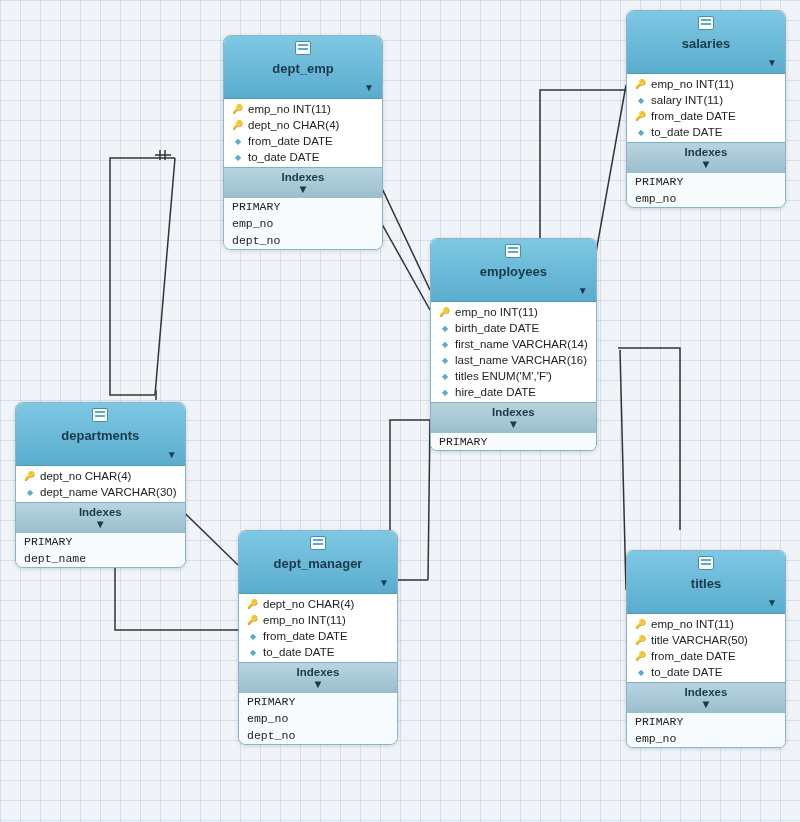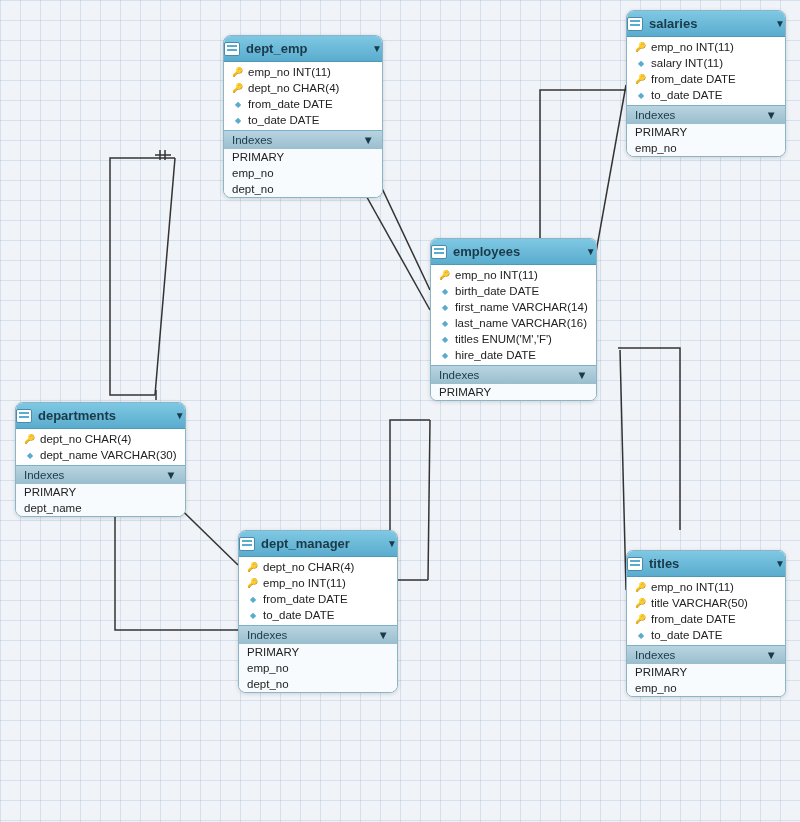--- a/index.html
+++ b/index.html
@@ -24,25 +24,26 @@
       overflow: hidden;
       min-width: 160px;
       box-shadow: 0 1px 4px rgba(0,0,0,0.15);
     }
 
     .table-header {
       background: linear-gradient(180deg, #7ec8e3 0%, #5aacce 100%);
       color: #1a3a4a;
       font-weight: bold;
       font-size: 13px;
-      padding: 5px 0;
+      padding: 5px 8px;
       display: flex;
       align-items: center;
       gap: 6px;
       border-bottom: 1px solid #4a9ab8;
+      flex-direction: column;
     }
 
     .table-icon {
       display: inline-block;
       width: 16px;
       height: 14px;
       background: #fff;
       border: 1px solid #4a8aaa;
       border-radius: 2px;
       position: relative;
@@ -90,33 +91,35 @@
       flex-shrink: 0;
       display: inline-flex;
       align-items: center;
       justify-content: center;
     }
 
     .indexes-header {
       background: linear-gradient(180deg, #b8d4e0 0%, #9abece 100%);
       color: #1a3a4a;
       font-size: 11.5px;
-      font-weight: normal;
+      font-weight: bold;
       padding: 3px 8px;
       display: flex;
       align-items: center;
       justify-content: space-between;
       border-top: 1px solid #7ab0c8;
+      flex-direction: column;
     }
 
     .index-row {
       padding: 2px 8px;
       font-size: 11.5px;
       color: #222;
       background: #f8fbfd;
+      font-family: Liberation Mono, monospace;
     }
 
     
     .connectors {
       position: absolute;
       top: 0; left: 0;
       width: 800px;
       height: 822px;
       pointer-events: none;
     }

